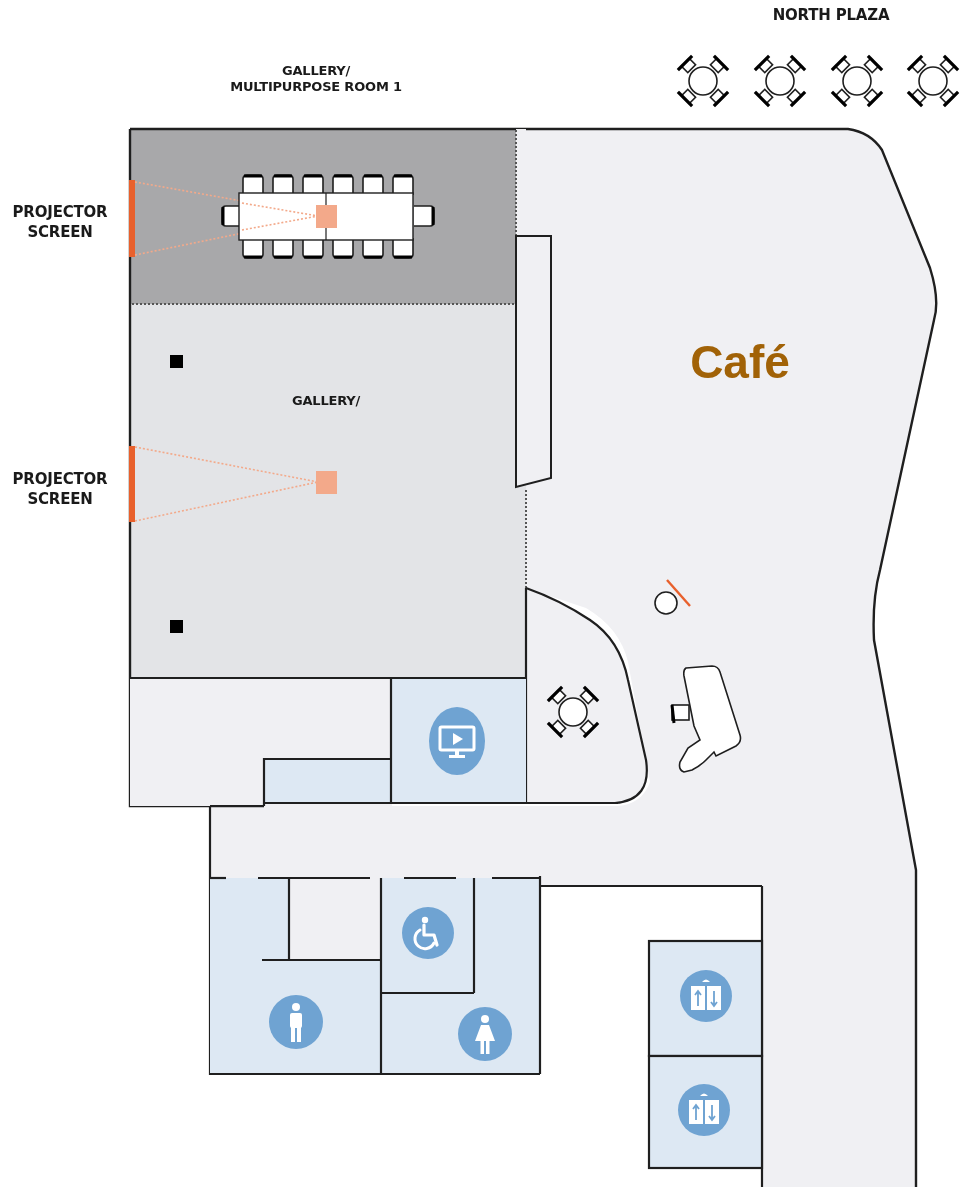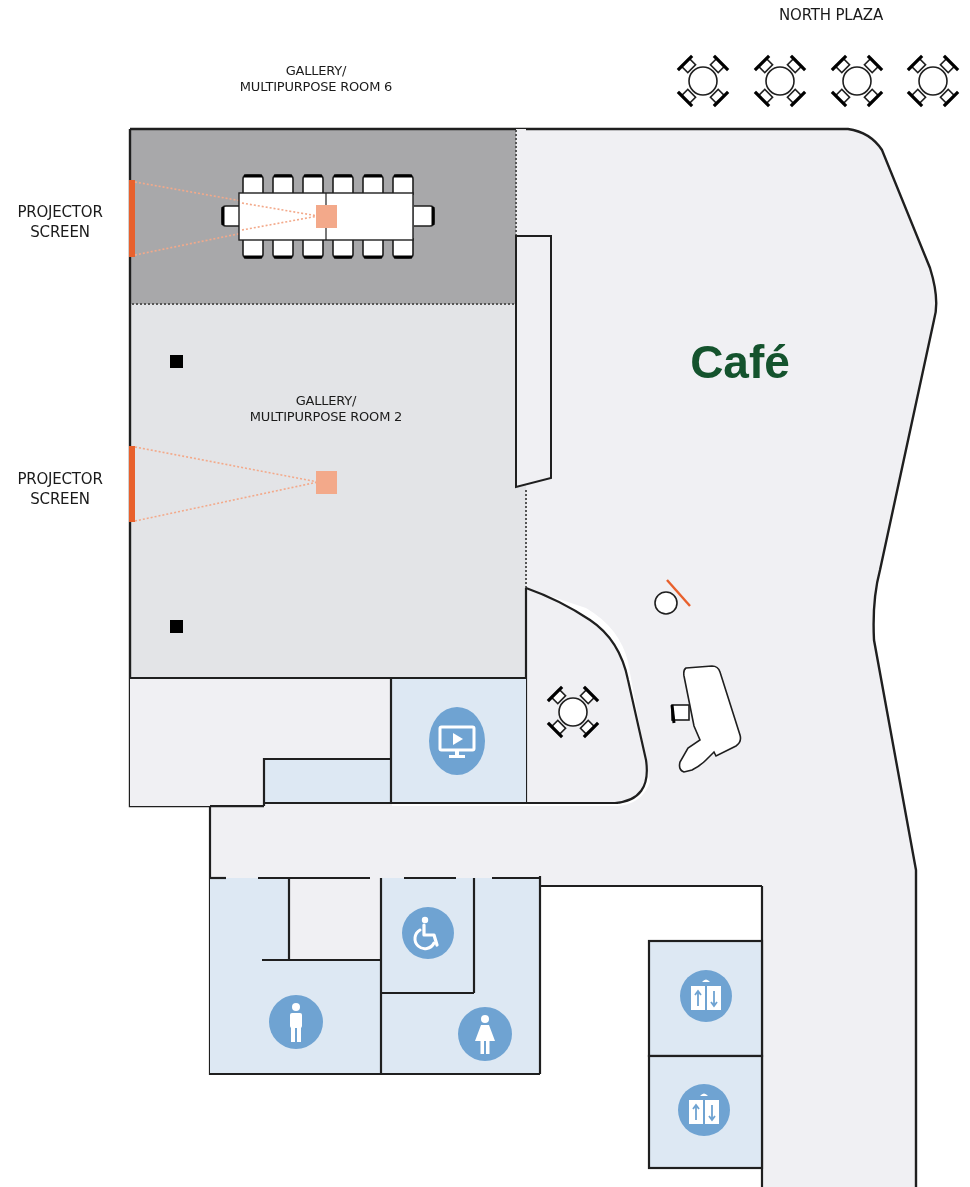--- a/index.html
+++ b/index.html
@@ -1,22 +1,22 @@
 <!DOCTYPE html>
 <html><head>
 <meta charset="utf-8">
 <style>
   html, body { margin: 0; padding: 0; background: #ffffff; }
   body { width: 970px; height: 1187px; position: relative; overflow: hidden; font-family: "Liberation Sans", sans-serif; }
   svg.plan { position: absolute; left: 0; top: 0; }
-  .lbl { position: absolute; color: #1a1a1a; text-align: center; font-family: "DejaVu Sans", sans-serif; font-weight: normal; line-height: 1.25; letter-spacing: -0.2px; }
+  .lbl { position: absolute; color: #1a1a1a; text-align: center; font-family: "DejaVu Sans", sans-serif; font-weight: bold; line-height: 1.25; letter-spacing: -0.2px; }
   .room-title { font-size: 13px; }
   .small { font-size: 15px; line-height: 1.3; }
   .plaza { font-size: 15px; }
-  .cafe { font-family: "Liberation Sans", sans-serif; font-weight: bold; font-size: 46px; color: #14532d; letter-spacing: 0; }
+  .cafe { font-family: "Liberation Sans", sans-serif; font-weight: bold; font-size: 46px; color: #a16207; letter-spacing: 0; }
 </style>
 </head>
 <body>
 
 <svg class="plan" width="970" height="1187" viewBox="0 0 970 1187">
   <defs>
     <g id="cafe-table">
 
       <g stroke="#1f1f1f" stroke-width="1.6" fill="#ffffff">
         <rect x="-20" y="-20" width="11" height="9" transform="rotate(-45 -14.5 -15.5)"></rect>
@@ -235,26 +235,25 @@
     <path d="M8 -5 L8 9 M5 6 L8 10 L11 6" fill="none" stroke="#6fa3d2" stroke-width="1.8"></path>
   </g>
 </svg>
 
 <div class="lbl plaza" style="left:716px; top:6px; width:230px;">
   <span>NORTH PLAZA</span>
 </div>
 
 <div class="lbl room-title" style="left:176px; top:63px; width:280px;">
   <div>GALLERY/</div>
-  <div>MULTIPURPOSE ROOM 6</div>
+  <div>MULTIPURPOSE ROOM 1</div>
 </div>
 
 <div class="lbl room-title" style="left:186px; top:393px; width:280px;">
   <div>GALLERY/</div>
-  <div>MULTIPURPOSE ROOM 2</div>
 </div>
 
 <div class="lbl small" style="left:12px; top:203px; width:96px;">
   <div>PROJECTOR</div>
   <div>SCREEN</div>
 </div>
 
 <div class="lbl small" style="left:12px; top:470px; width:96px;">
   <div>PROJECTOR</div>
   <div>SCREEN</div>

